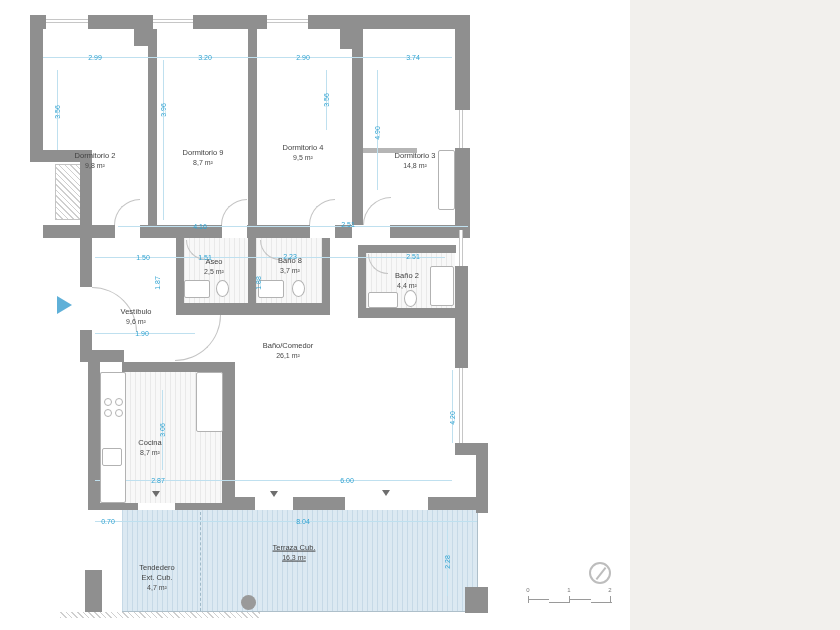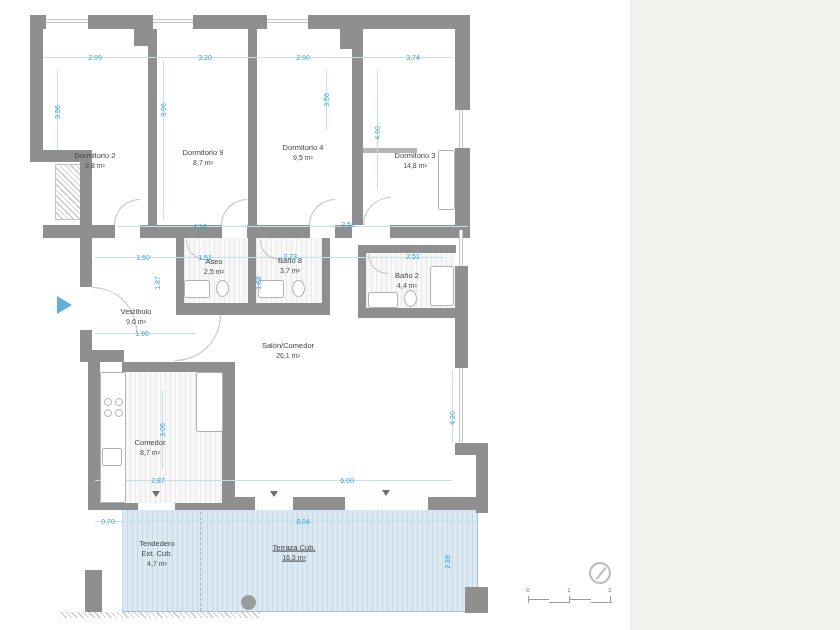--- a/index.html
+++ b/index.html
@@ -145,23 +145,23 @@
     </div>
   <div id="room-layer">
       <div class="room-label" style="left: 95px; top: 160px;"><div>Dormitorio 2</div><div class="ar">9,8 m²</div></div>
       <div class="room-label" style="left: 203px; top: 157px;"><div>Dormitorio 9</div><div class="ar">8,7 m²</div></div>
       <div class="room-label" style="left: 303px; top: 152px;"><div>Dormitorio 4</div><div class="ar">9,5 m²</div></div>
       <div class="room-label" style="left: 415px; top: 160px;"><div>Dormitorio 3</div><div class="ar">14,8 m²</div></div>
       <div class="room-label" style="left: 214px; top: 266px;"><div>Aseo</div><div class="ar">2,5 m²</div></div>
       <div class="room-label" style="left: 290px; top: 265px;"><div>Baño 8</div><div class="ar">3,7 m²</div></div>
       <div class="room-label" style="left: 407px; top: 280px;"><div>Baño 2</div><div class="ar">4,4 m²</div></div>
       <div class="room-label" style="left: 136px; top: 316px;"><div>Vestíbulo</div><div class="ar">9,6 m²</div></div>
-      <div class="room-label" style="left: 288px; top: 350px;"><div>Salón/Comedor</div><div class="ar">26,1 m²</div></div>
-      <div class="room-label" style="left: 150px; top: 447px;"><div>Comedor</div><div class="ar">8,7 m²</div></div>
-      <div class="room-label" style="left: 157px; top: 553px;"><div>Tendedero
+      <div class="room-label" style="left: 288px; top: 350px;"><div>Baño/Comedor</div><div class="ar">26,1 m²</div></div>
+      <div class="room-label" style="left: 150px; top: 447px;"><div>Cocina</div><div class="ar">8,7 m²</div></div>
+      <div class="room-label" style="left: 157px; top: 577px;"><div>Tendedero
 Ext. Cub.</div><div class="ar">4,7 m²</div></div>
       <div class="room-label" style="left: 294px; top: 552px; text-decoration: underline;"><div>Terraza Cub.</div><div class="ar">16,3 m²</div></div>
     </div>
   <div id="dim-layer">
       <div class="dim" style="left: 95px; top: 57px;">2.99</div>
       <div class="dim" style="left: 205px; top: 57px;">3.20</div>
       <div class="dim" style="left: 303px; top: 57px;">2.90</div>
       <div class="dim" style="left: 413px; top: 57px;">3.74</div>
       <div class="dim v" style="left: 57px; top: 112px;">3.56</div>
       <div class="dim v" style="left: 163px; top: 110px;">3.96</div>

